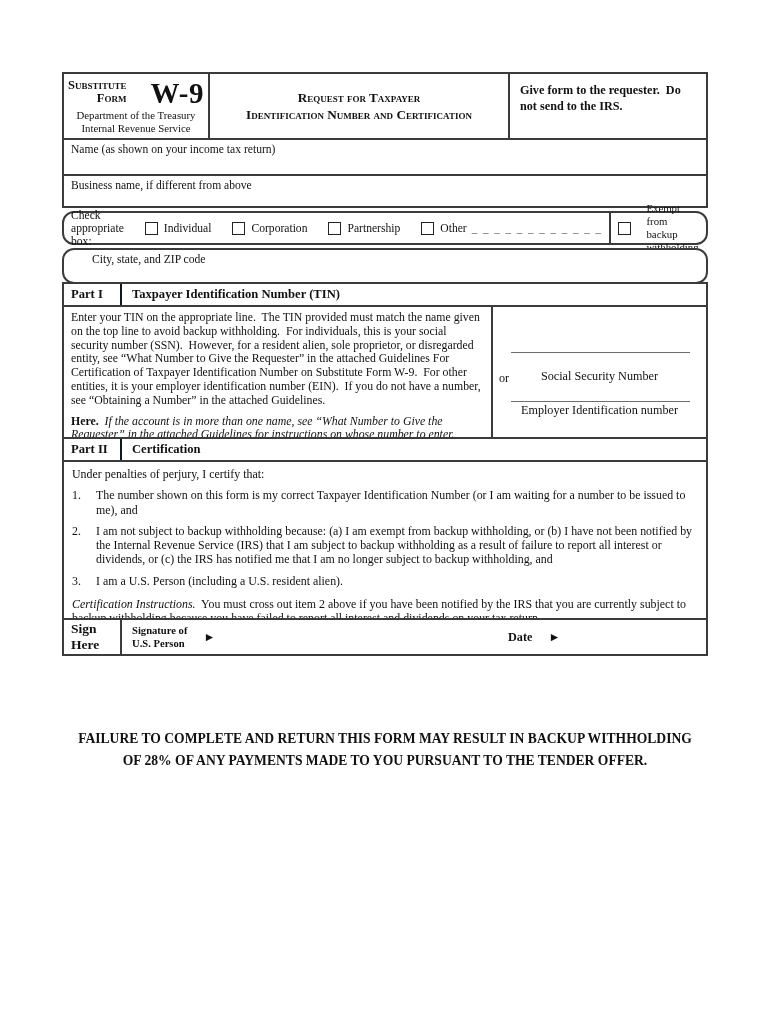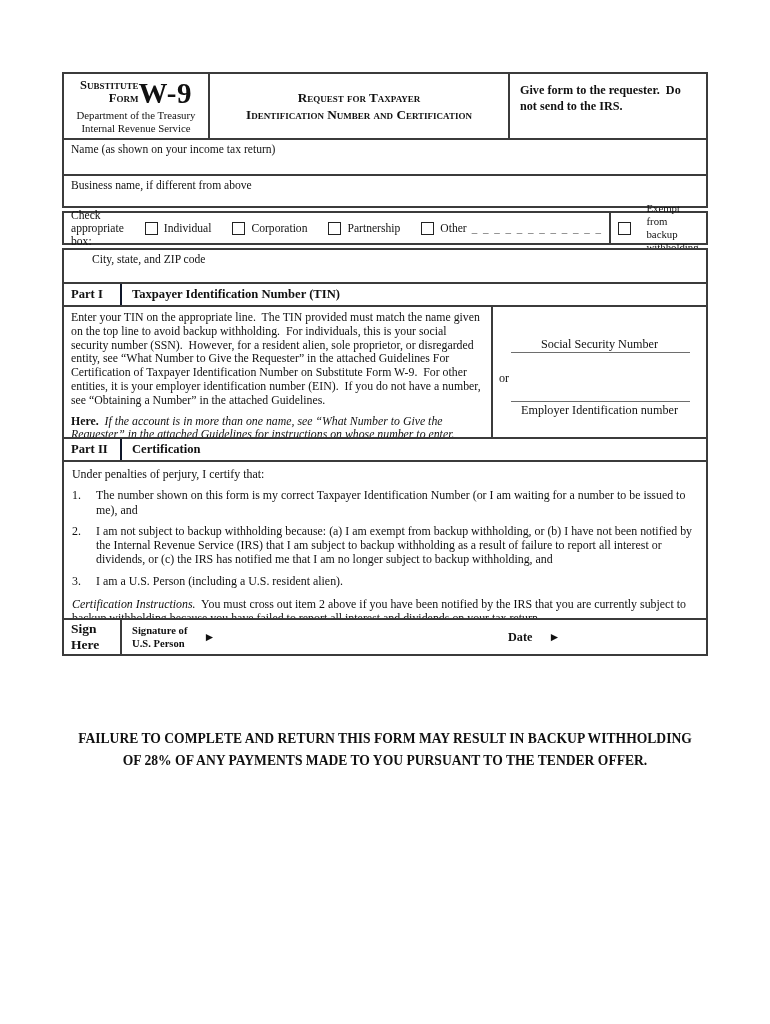--- a/index.html
+++ b/index.html
@@ -4,26 +4,26 @@
 <style>
   * { margin:0; padding:0; box-sizing:border-box; }
   html,body { background:#ffffff; }
   .page {
     position:relative; width:770px; height:1024px; background:#fff;
     font-family:"Liberation Serif", serif; color:#111; overflow:hidden;
   }
   .form { position:absolute; left:62px; top:72px; width:646px; }
   .row { border:2px solid #3b3b3b; margin-top:-2px; background:#fff; position:relative; }
   .row.first { margin-top:0; }
-  .row.gap { margin-top:3px; }
+  .row.gap { margin-top:3px;border-radius:12px; }
 
   
   .hdr { display:flex; height:68px; }
   .hdr-left { width:146px; border-right:2px solid #3b3b3b; padding:5px 4px 2px; }
-  .w9top { display:flex; align-items:flex-end; justify-content:center; }
+  .w9top { display:flex; align-items:flex-end; justify-content:space-between; }
   .subcol { display:flex; flex-direction:column; align-items:flex-end;
             font-variant:small-caps; font-weight:bold; font-size:12.5px; line-height:1.05; }
   .w9 { font-size:29px; font-weight:bold; line-height:0.85; letter-spacing:0.5px; }
   .dept { text-align:center; font-size:10.8px; line-height:1.18; margin-top:4px; }
   .hdr-mid { flex:1; border-right:2px solid #3b3b3b; display:flex; flex-direction:column;
              justify-content:center; align-items:center; text-align:center; }
   .ftitle { font-variant:small-caps; font-weight:bold; font-size:13.2px; line-height:1.3; }
   .hdr-right { width:196px; padding:9px 10px 0; font-weight:bold; font-size:12.2px;
                line-height:1.3; white-space:pre-wrap; }
 
@@ -52,21 +52,21 @@
   .tin-left { flex:1; border-right:2px solid #3b3b3b; padding:4px 7px; font-size:11.8px; line-height:1.17; }
   .tin-instr { white-space:pre-wrap; }
   .tin-note { margin-top:7px; white-space:pre-wrap; }
   .b { font-weight:bold; }
   .i { font-style:italic; }
   .tin-right { width:213px; position:relative; font-size:12.2px; }
   .tin-line { position:absolute; left:18px; right:16px; border-top:1.5px solid #6e6e6e; }
   .ssn-line { top:45px; }
   .ein-line { top:94px; }
   .tin-line-label { position:absolute; left:0; width:100%; text-align:center; }
-  .ssn-label { top:30px;text-align:center; }
+  .ssn-label { top:62px;text-align:center; }
   .ein-label { top:96px; }
   .or { position:absolute; left:6px; top:64px; }
 
   
   .cert { padding:5px 8px 0; font-size:11.9px; line-height:1.2; height:160px; }
   .cert-intro { margin-bottom:7px; }
   .cert-item { display:flex; margin-bottom:7px; }
   .cert-num { width:24px; flex:none; }
   .cert-text { flex:1; }
   .cert-instr { margin-top:9px; white-space:pre-wrap; }

